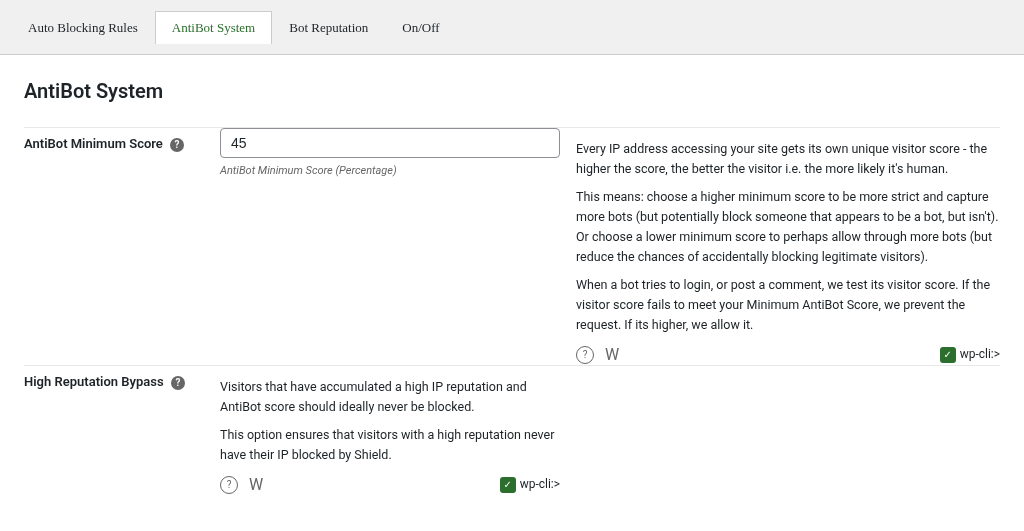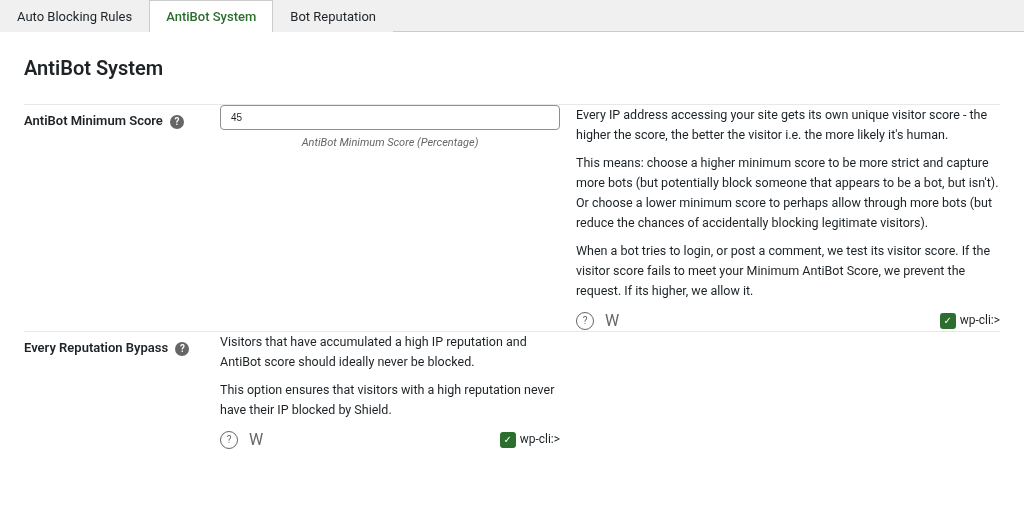--- a/index.html
+++ b/index.html
@@ -12,21 +12,22 @@
     .page-wrapper {
       background: #fff;
       max-width: 1024px;
       min-height: 531px;
     }
     
     .tabs-bar {
       display: flex;
       border-bottom: 1px solid #ccc;
       background: #f0f0f1;
-      padding: 0;
+      padding: 11px;
+      font-family: Liberation Serif, serif;
     }
     .tab-item {
       padding: 8px 16px;
       font-size: 13px;
       cursor: pointer;
       border: 1px solid transparent;
       border-bottom: none;
       margin-bottom: -1px;
       background: #f0f0f1;
       color: #1d2327;
@@ -79,36 +80,36 @@
       margin-left: 4px;
     }
     .field-input-area {
       display: flex;
       flex-direction: column;
     }
     .field-input {
       border: 1px solid #8c8f94;
       border-radius: 4px;
       padding: 6px 10px;
-      font-size: 10px;
+      font-size: 14px;
       width: 100%;
       color: #1d2327;
       background: #fff;
     }
     .field-hint {
       font-size: 11px;
       color: #666;
       font-style: italic;
       margin-top: 6px;
-      text-align: center;
     }
     .field-description {
       font-size: 12.5px;
       line-height: 1.6;
       color: #1d2327;
+      margin-top: 11px;
     }
     .field-description p {
       margin-bottom: 8px;
     }
     .field-description p:last-child {
       margin-bottom: 0;
     }
     .desc-footer {
       display: flex;
       align-items: center;
@@ -158,20 +159,21 @@
   </style>
 </head>
 <body>
 
 <div class="page-wrapper">
 
   <div class="tabs-bar">
     <div class="tab-item">Auto Blocking Rules</div>
     <div class="tab-item active">AntiBot System</div>
     <div class="tab-item">Bot Reputation</div>
+    <div class="tab-item">On/Off</div>
   </div>
 
   <div class="main-content">
     <h1 class="page-heading">AntiBot System</h1>
 
     <div class="settings-row">
       <div class="field-label">
         <span>AntiBot Minimum Score</span>
         <span class="help-icon">?</span>
       </div>
@@ -189,21 +191,21 @@
           <div class="wp-cli-badge">
             <span class="check-icon">✓</span>
             <span>wp-cli:&gt;</span>
           </div>
         </div>
       </div>
     </div>
 
     <div class="settings-row">
       <div class="field-label">
-        <span>Every Reputation Bypass</span>
+        <span>High Reputation Bypass</span>
         <span class="help-icon">?</span>
       </div>
       <div class="field-description">
         <p>Visitors that have accumulated a high IP reputation and AntiBot score should ideally never be blocked.</p>
         <p>This option ensures that visitors with a high reputation never have their IP blocked by Shield.</p>
         <div class="desc-footer">
           <span class="icon-circle">?</span>
           <span class="wp-icon">W</span>
           <div class="wp-cli-badge">
             <span class="check-icon">✓</span>

